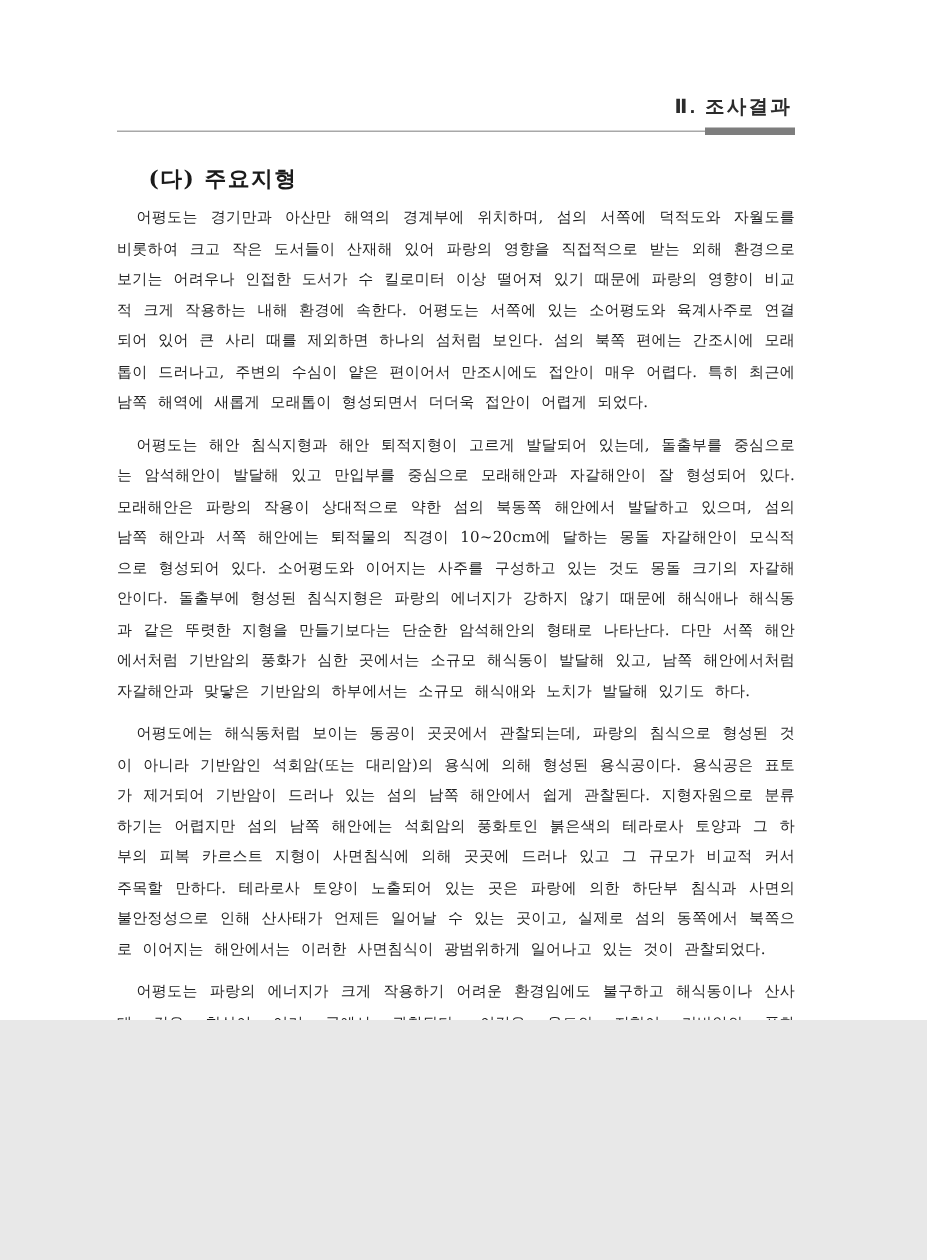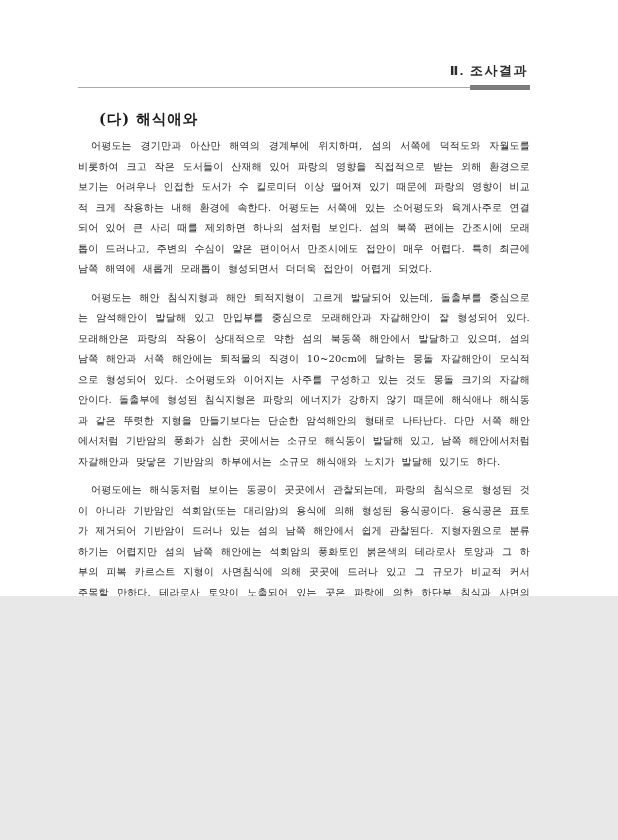--- a/index.html
+++ b/index.html
@@ -1,20 +1,20 @@
 <!DOCTYPE html>
 <html lang="ko"><head>
 <meta charset="utf-8">
 <style>
   * { margin: 0; padding: 0; box-sizing: border-box; }
   html, body { background: #e8e8e8; }
   .page {
     position: relative;
     width: 618px;
-    height: 596px;
+    height: 680px;
     background: #ffffff;
     overflow: hidden;
     font-family: "DejaVu Serif", "Liberation Serif", serif;
   }
   
   .header-label {
     position: absolute;
     top: 62px;
     right: 90px;
     font-family: "Liberation Sans", "DejaVu Sans", sans-serif;
@@ -99,21 +99,21 @@
 </head>
 <body>
 
 <div class="page">
 
   <div class="header-label">Ⅱ. 조사결과</div>
   <div class="header-rule">
     <div class="accent-bar"></div>
   </div>
 
-  <h2 class="section-heading">(다) 해식애와</h2>
+  <h2 class="section-heading">(다) 주요지형</h2>
 
   <div class="body-text">
     <p>어평도는 경기만과 아산만 해역의 경계부에 위치하며, 섬의 서쪽에 덕적도와 자월도를 비롯하여 크고 작은 도서들이 산재해 있어 파랑의 영향을 직접적으로 받는 외해 환경으로 보기는 어려우나 인접한 도서가 수 킬로미터 이상 떨어져 있기 때문에 파랑의 영향이 비교적 크게 작용하는 내해 환경에 속한다. 어평도는 서쪽에 있는 소어평도와 육계사주로 연결되어 있어 큰 사리 때를 제외하면 하나의 섬처럼 보인다. 섬의 북쪽 편에는 간조시에 모래톱이 드러나고, 주변의 수심이 얕은 편이어서 만조시에도 접안이 매우 어렵다. 특히 최근에 남쪽 해역에 새롭게 모래톱이 형성되면서 더더욱 접안이 어렵게 되었다.</p>
     <p>어평도는 해안 침식지형과 해안 퇴적지형이 고르게 발달되어 있는데, 돌출부를 중심으로는 암석해안이 발달해 있고 만입부를 중심으로 모래해안과 자갈해안이 잘 형성되어 있다. 모래해안은 파랑의 작용이 상대적으로 약한 섬의 북동쪽 해안에서 발달하고 있으며, 섬의 남쪽 해안과 서쪽 해안에는 퇴적물의 직경이 10~20cm에 달하는 몽돌 자갈해안이 모식적으로 형성되어 있다. 소어평도와 이어지는 사주를 구성하고 있는 것도 몽돌 크기의 자갈해안이다. 돌출부에 형성된 침식지형은 파랑의 에너지가 강하지 않기 때문에 해식애나 해식동과 같은 뚜렷한 지형을 만들기보다는 단순한 암석해안의 형태로 나타난다. 다만 서쪽 해안에서처럼 기반암의 풍화가 심한 곳에서는 소규모 해식동이 발달해 있고, 남쪽 해안에서처럼 자갈해안과 맞닿은 기반암의 하부에서는 소규모 해식애와 노치가 발달해 있기도 하다.</p>
     <p>어평도에는 해식동처럼 보이는 동공이 곳곳에서 관찰되는데, 파랑의 침식으로 형성된 것이 아니라 기반암인 석회암(또는 대리암)의 용식에 의해 형성된 용식공이다. 용식공은 표토가 제거되어 기반암이 드러나 있는 섬의 남쪽 해안에서 쉽게 관찰된다. 지형자원으로 분류하기는 어렵지만 섬의 남쪽 해안에는 석회암의 풍화토인 붉은색의 테라로사 토양과 그 하부의 피복 카르스트 지형이 사면침식에 의해 곳곳에 드러나 있고 그 규모가 비교적 커서 주목할 만하다. 테라로사 토양이 노출되어 있는 곳은 파랑에 의한 하단부 침식과 사면의 불안정성으로 인해 산사태가 언제든 일어날 수 있는 곳이고, 실제로 섬의 동쪽에서 북쪽으로 이어지는 해안에서는 이러한 사면침식이 광범위하게 일어나고 있는 것이 관찰되었다.</p>
     <p class="continues">어평도는 파랑의 에너지가 크게 작용하기 어려운 환경임에도 불구하고 해식동이나 산사태 같은 현상이 여러 곳에서 관찰된다. 이것은 옥도의 지형이 기반암의 풍화</p>
   </div>
 
   <div class="footer-rule">
     <div class="accent-bar"></div>

